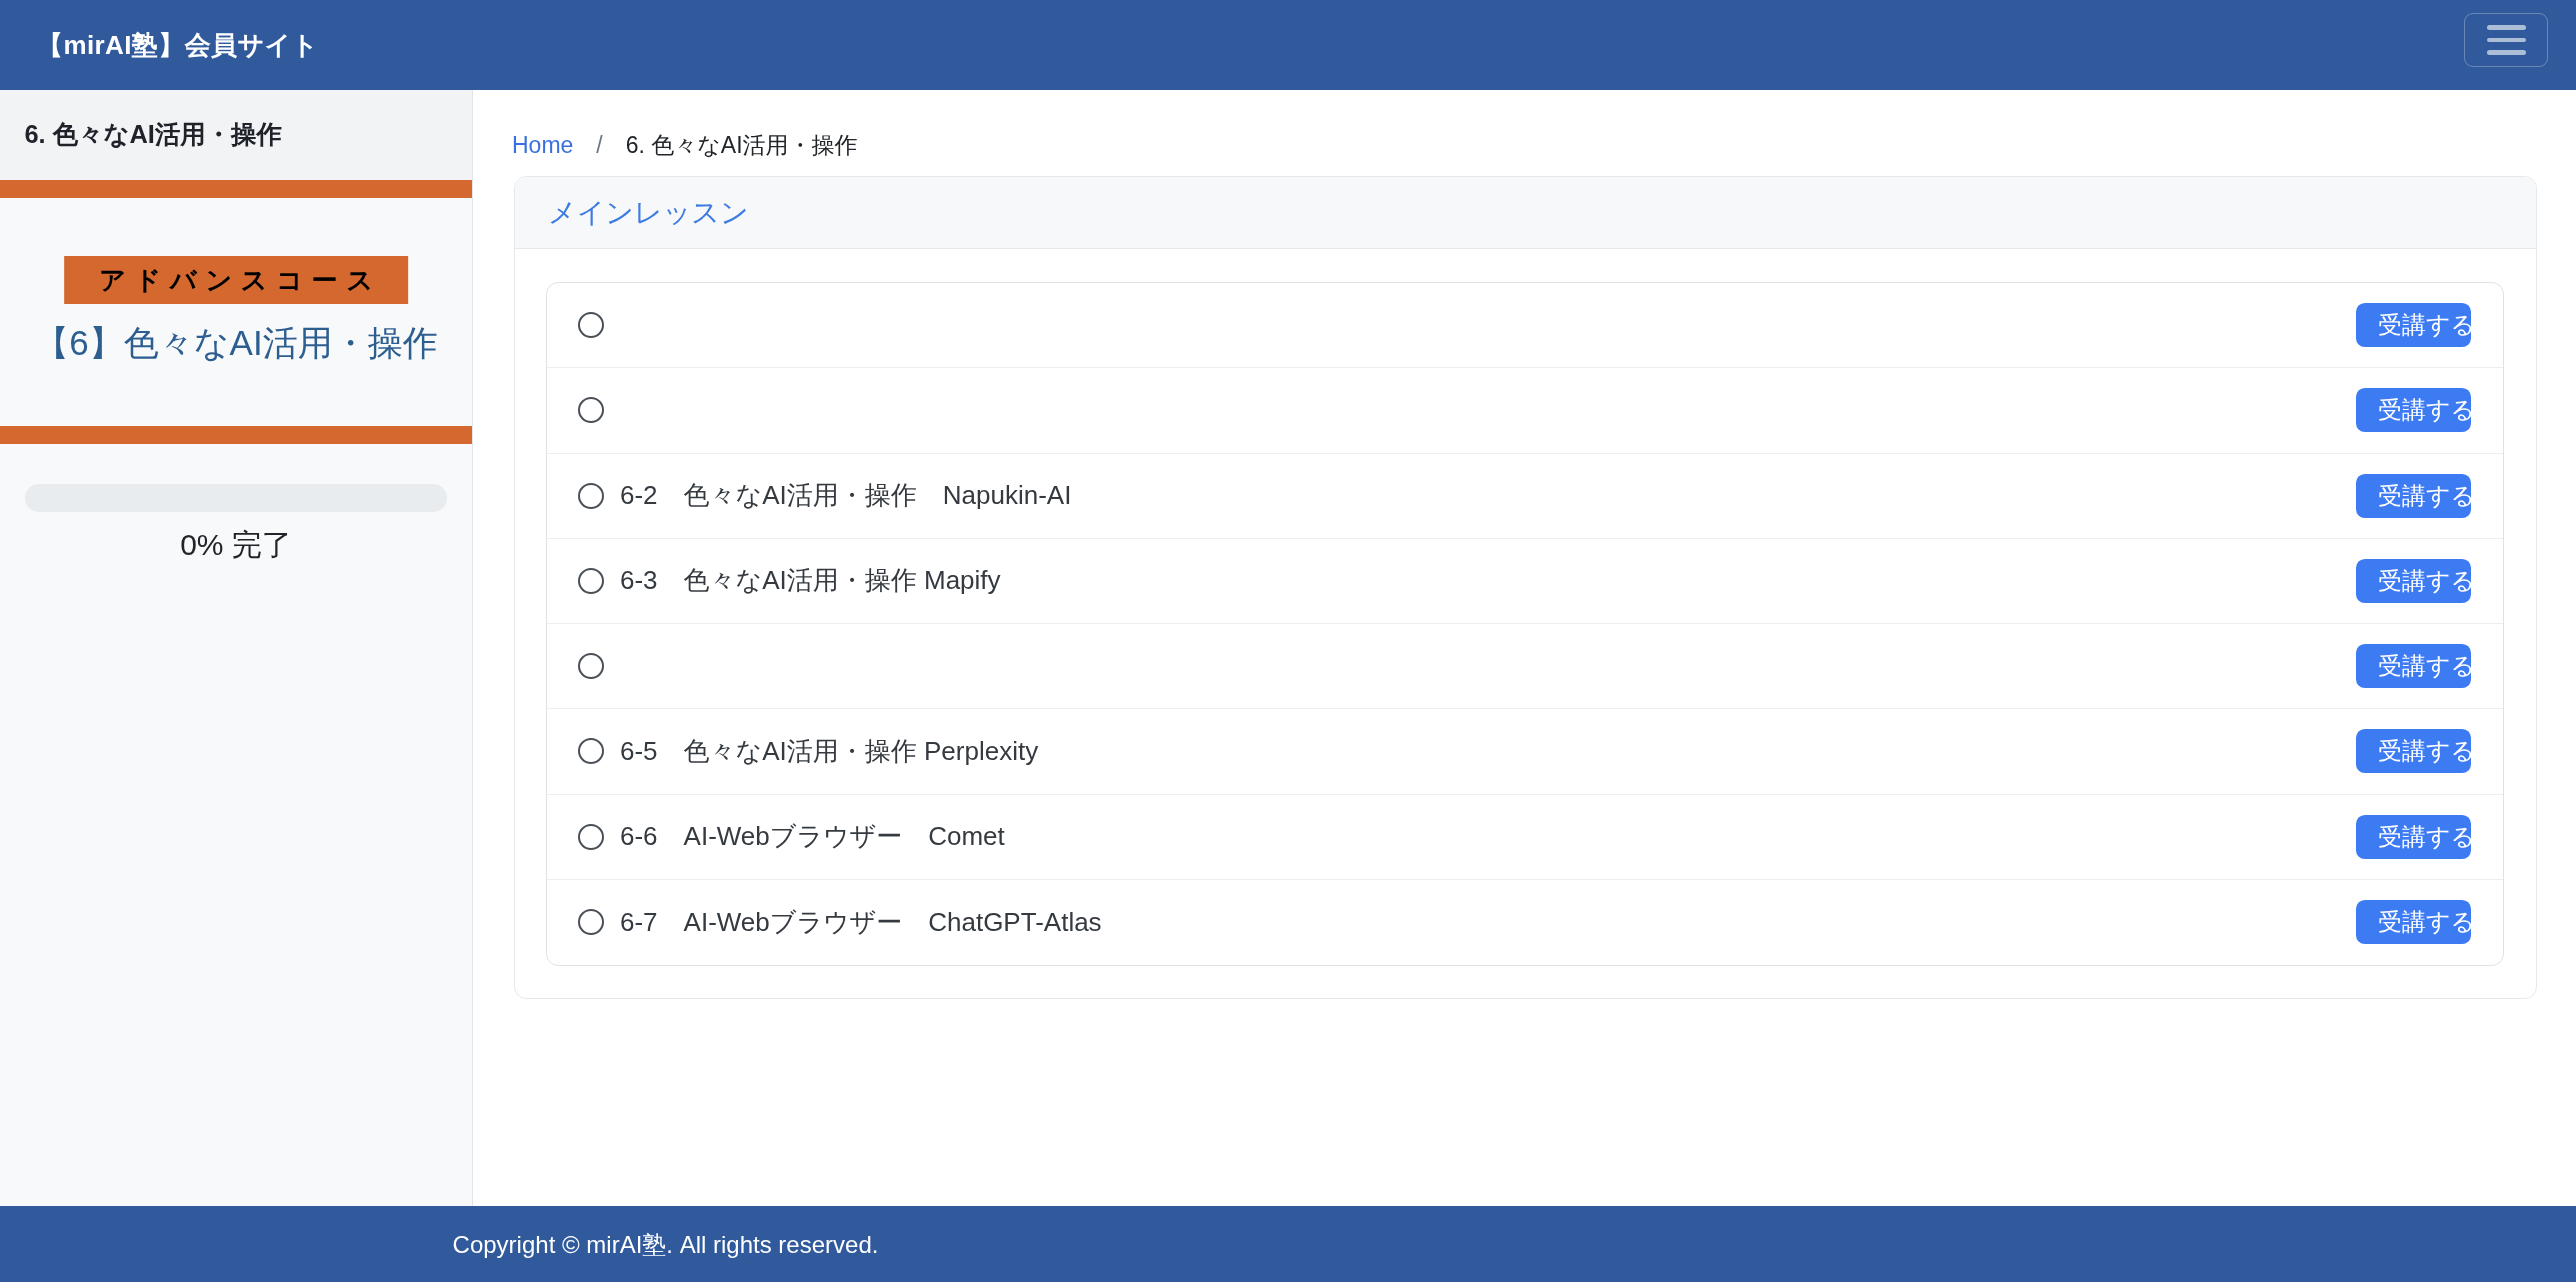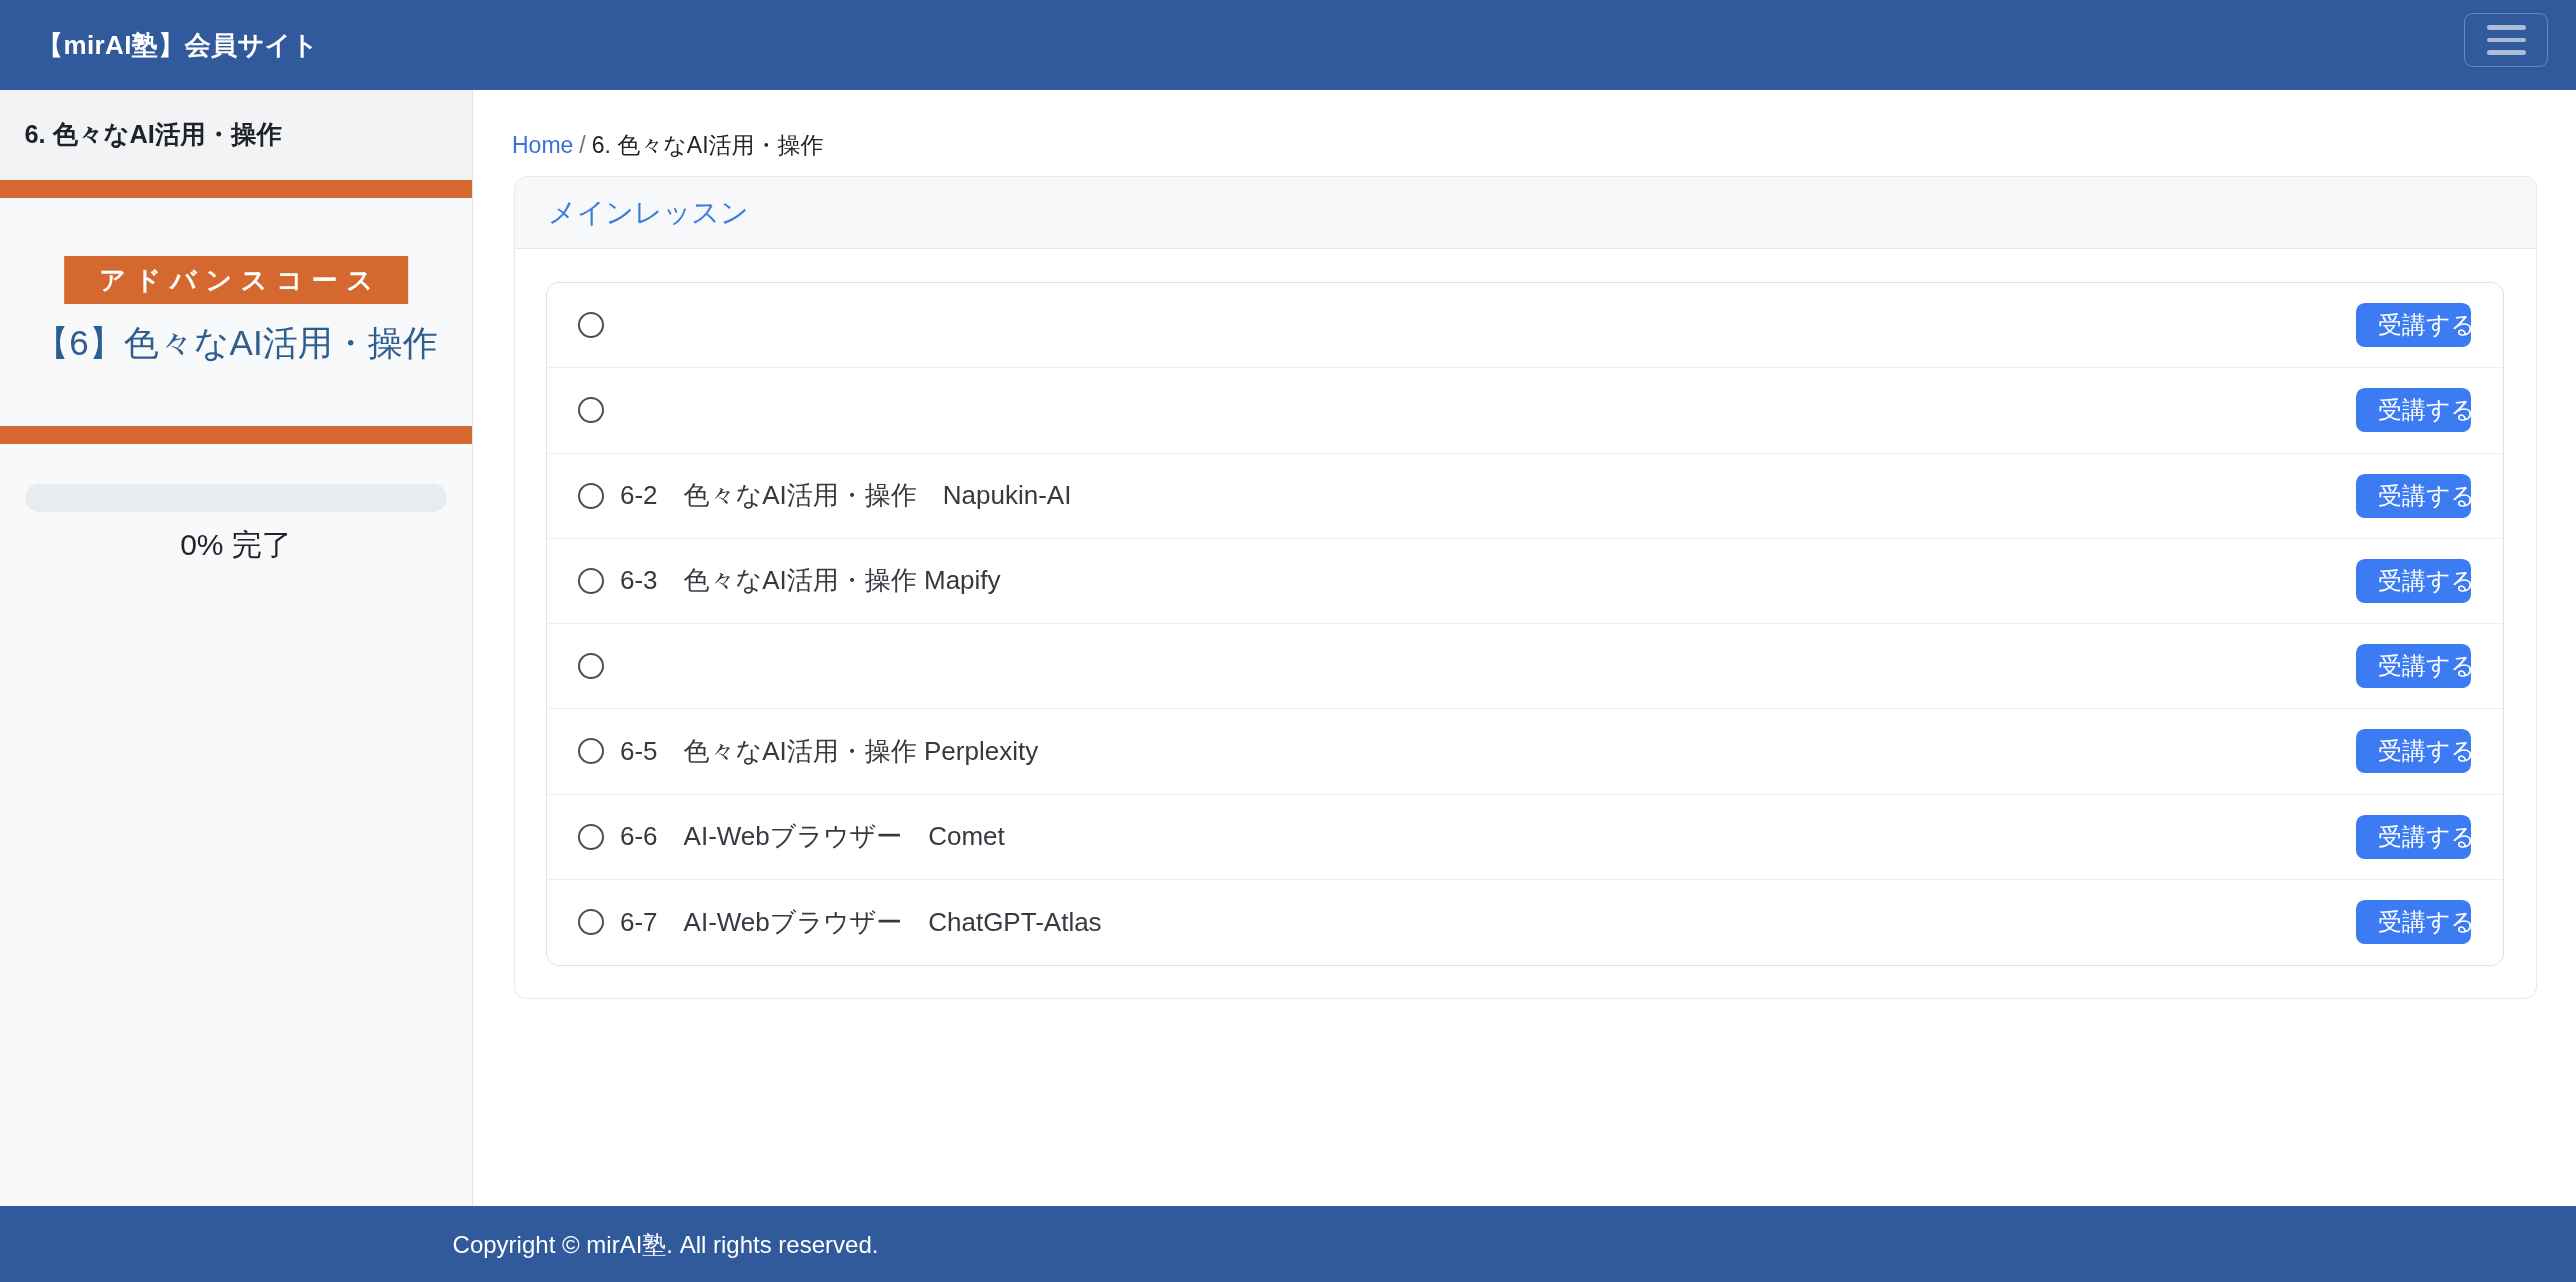--- a/index.html
+++ b/index.html
@@ -37,21 +37,21 @@
   .side-head{
     position:absolute;left:0;top:0;width:100%;height:90px;background:#f1f3f5;
     display:flex;align-items:center;box-sizing:border-box;padding-left:24.5px;
     font-size:25.4px;font-weight:700;color:#1f2329;
   }
   .orange-bar{position:absolute;left:0;width:100%;height:17.5px;background:#d4682f;}
   .bar1{top:90px;}
   .bar2{top:336px;}
   .course-badge{
     position:absolute;top:166px;left:50%;transform:translateX(-50%);
-    height:48px;background:#d4682f;color:#ffffff;font-size:26px;font-weight:700;
+    height:48px;background:#d4682f;color:#000000;font-size:26px;font-weight:700;
     letter-spacing:8.8px;display:flex;align-items:center;white-space:nowrap;
     padding:0 26px 0 35px;box-sizing:border-box;
   }
   .course-title{
     position:absolute;top:230px;left:0;width:100%;text-align:center;
     font-size:35px;font-weight:400;color:#2d5e90;white-space:nowrap;
   }
   .progress-track{
     position:absolute;top:394px;left:24.5px;width:422px;height:28px;
     background:#e9ecef;border-radius:14px;overflow:hidden;
@@ -59,21 +59,21 @@
   .progress-fill{height:100%;width:0%;background:#3d7bf3;border-radius:14px;}
   .progress-label{
     position:absolute;top:435px;left:0;width:100%;text-align:center;
     font-size:30px;color:#212529;
   }
 
   
   .main{position:absolute;left:473px;top:90px;right:0;bottom:77px;background:#ffffff;}
   .breadcrumb{
     position:absolute;left:39px;top:40px;display:flex;align-items:baseline;
-    gap:6px;font-size:23px;white-space:nowrap;
+    gap:23px;font-size:23px;white-space:nowrap;
   }
   .breadcrumb a{color:#3a6fe0;text-decoration:none;cursor:pointer;}
   .breadcrumb .sep{color:#6c757d;}
   .breadcrumb .cur{color:#212529;}
 
   .card{
     position:absolute;left:41px;top:86px;width:2023px;height:823px;
     background:#ffffff;border:0.9px solid #e6e8eb;border-radius:12.3px;
     box-sizing:border-box;overflow:hidden;
   }

